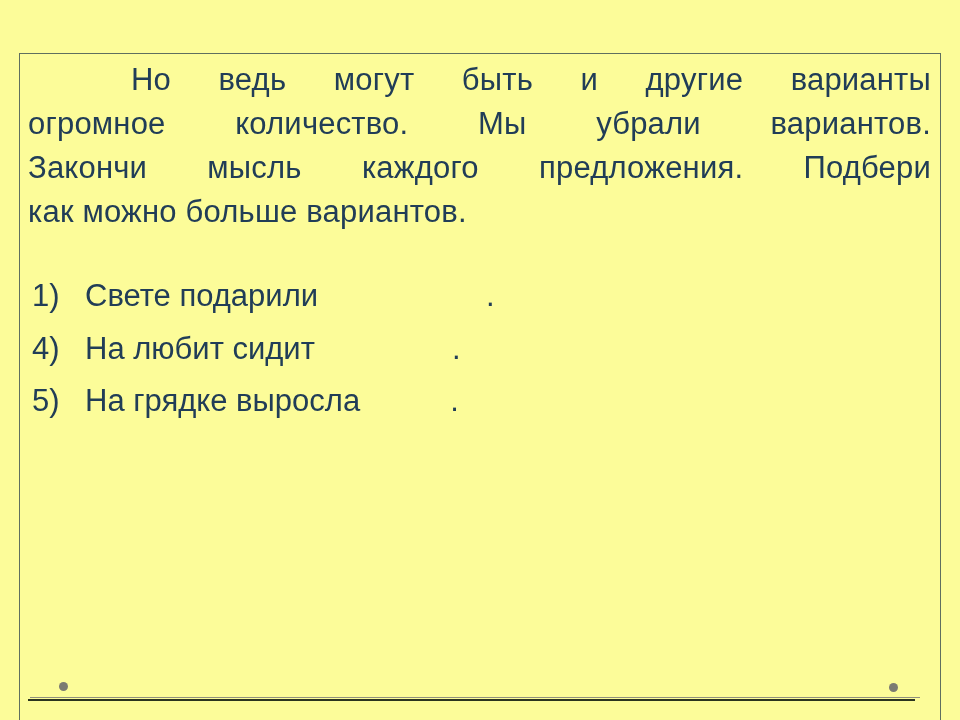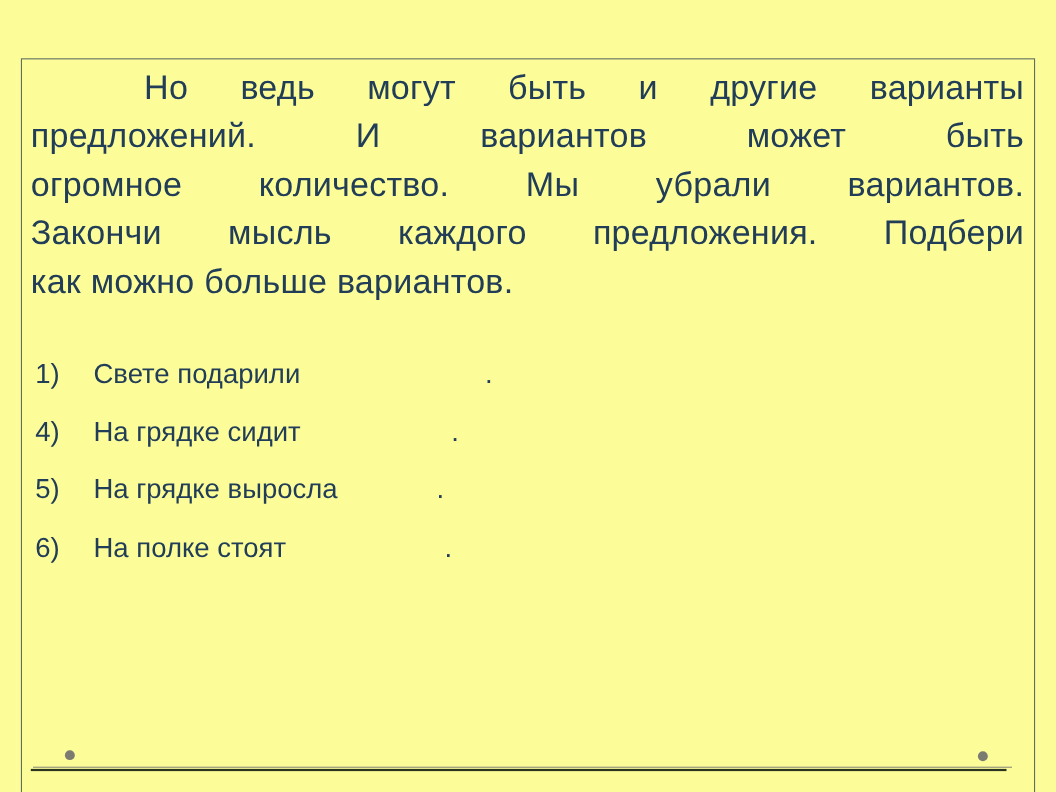--- a/index.html
+++ b/index.html
@@ -43,21 +43,21 @@
   .pline.first {
     text-indent: 103px;
   }
   .pline.last {
     text-align: center;
     text-align-last: left;
   }
   .task-list {
     margin-top: 36px;
     padding-left: 4px;
-    font-size: 25px;
+    font-size: 31px;
   }
   .list-item {
     line-height: 52.5px;
     height: 52.5px;
     white-space: nowrap;
   }
   .item-number {
     display: inline-block;
     width: 53px;
   }
@@ -93,45 +93,41 @@
 </style>
 </head>
 <body>
 
 <div class="slide">
 
   <div class="textbox">
 
     <div class="paragraph">
       <div class="pline first">Но ведь могут быть и другие варианты</div>
-      <div class="pline">предложений. И вариантов может быть</div>
       <div class="pline">огромное количество. Мы убрали вариантов.</div>
       <div class="pline">Закончи мысль каждого предложения. Подбери</div>
       <div class="pline last">как можно больше вариантов.</div>
     </div>
 
     <div class="task-list">
 
       <div class="list-item">
         <span class="item-number">1)</span><span>Свете подарили</span><span class="blank-gap" style="width: 168px;"></span><span>.</span>
       </div>
 
 
 
       <div class="list-item">
-        <span class="item-number">4)</span><span>На грядке сидит</span><span class="blank-gap" style="width: 137px;"></span><span>.</span>
+        <span class="item-number">4)</span><span>На любит сидит</span><span class="blank-gap" style="width: 137px;"></span><span>.</span>
       </div>
 
       <div class="list-item">
         <span class="item-number">5)</span><span>На грядке выросла</span><span class="blank-gap" style="width: 90px;"></span><span>.</span>
       </div>
 
-      <div class="list-item">
-        <span class="item-number">6)</span><span>На полке стоят</span><span class="blank-gap" style="width: 144px;"></span><span>.</span>
-      </div>
 
     </div>
   </div>
 
   <span class="footer-dot left"></span>
   <span class="footer-dot right"></span>
   <div class="footer-line-thin"></div>
   <div class="footer-line-thick"></div>
 
 </div>

